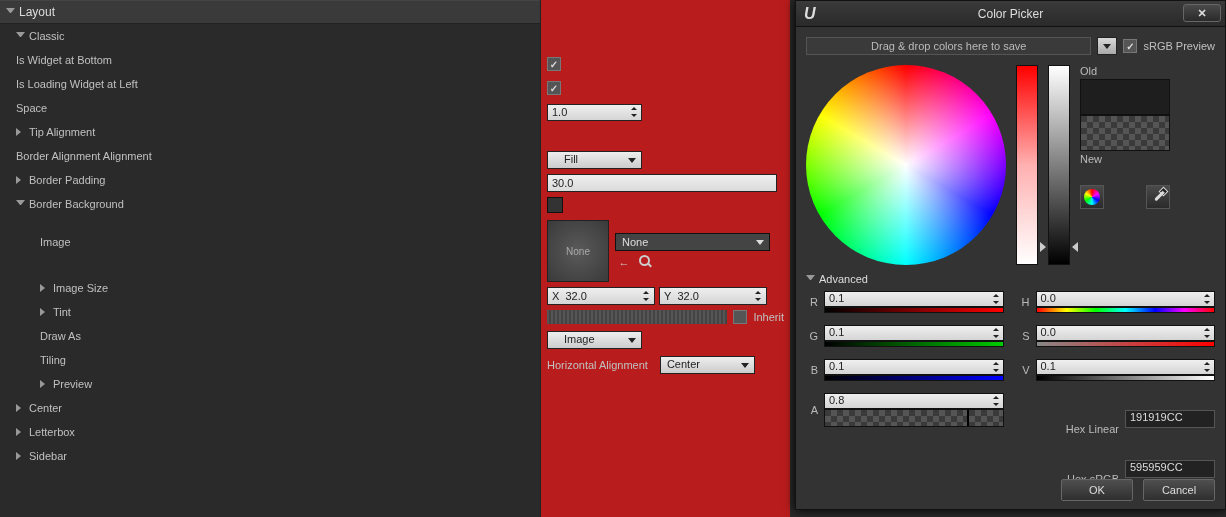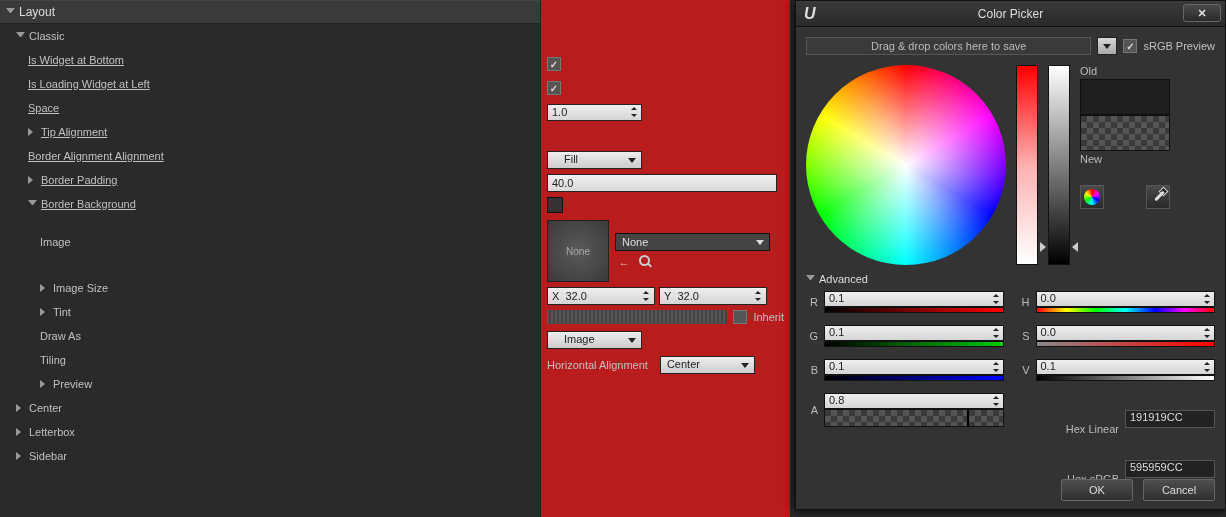--- a/index.html
+++ b/index.html
@@ -2,21 +2,21 @@
 <html><head>
 <meta charset="utf-8">
 <style>
 * { margin: 0; padding: 0; box-sizing: border-box; font-family: Arial, sans-serif; }
 body { background: #2a2a2a; color: #c0c0c0; font-size: 11px; width: 1226px; height: 517px; overflow: hidden; position: relative; }
 
 .left-panel { position: absolute; left: 0; top: 0; width: 540px; height: 517px; background: #2a2a2a; }
 .section-header { background: #3a3a3a; border-top: 1px solid #444; border-bottom: 1px solid #222; padding: 4px 6px; display: flex; align-items: center; gap: 4px; font-size: 12px; color: #ddd; }
 .tree-item { padding: 4px 6px 4px 16px; display: flex; align-items: center; gap: 4px; color: #c0c0c0; height: 24px; }
 .tree-item.l1 { padding-left: 16px; }
-.tree-item.l2 { padding-left: 28px; text-decoration: underline; }
+.tree-item.l2 { padding-left: 16px; }
 .tree-item.l3 { padding-left: 40px; }
 .arrow { display: inline-block; width: 9px; height: 9px; }
 .arrow-down::before { content: ""; display: block; border-left: 4px solid transparent; border-right: 4px solid transparent; border-top: 5px solid #999; }
 .arrow-right::before { content: ""; display: block; border-top: 4px solid transparent; border-bottom: 4px solid transparent; border-left: 5px solid #999; }
 
 .mid-panel { position: absolute; left: 540px; top: 0; width: 250px; height: 517px; background: #b91c1c; border-left: 1px solid #222; }
 .mid-row { display: flex; align-items: center; padding: 2px 6px; gap: 4px; }
 
 .checkbox { width: 14px; height: 14px; background: #555; border: 1px solid #777; display: flex; align-items: center; justify-content: center; }
 .checkbox.checked::after { content: "✓"; color: #ddd; font-size: 10px; font-weight: bold; }
@@ -194,21 +194,21 @@
     </div>
   </div>
   <div style="height:24px"></div>
   <div class="mid-row" style="height:24px">
     <div class="combo">
       <span>Fill</span>
     </div>
   </div>
   <div class="mid-row" style="height:22px">
     <div class="text-input">
-      <span>40.0</span>
+      <span>30.0</span>
     </div>
   </div>
   <div class="mid-row" style="height:22px">
     <div class="color-swatch-small"></div>
   </div>
   <div style="display:flex">
     <div class="image-well">
       <span>None</span>
     </div>
     <div style="display:flex; flex-direction:column; justify-content:center; gap:4px; flex:1; padding-right:6px">

